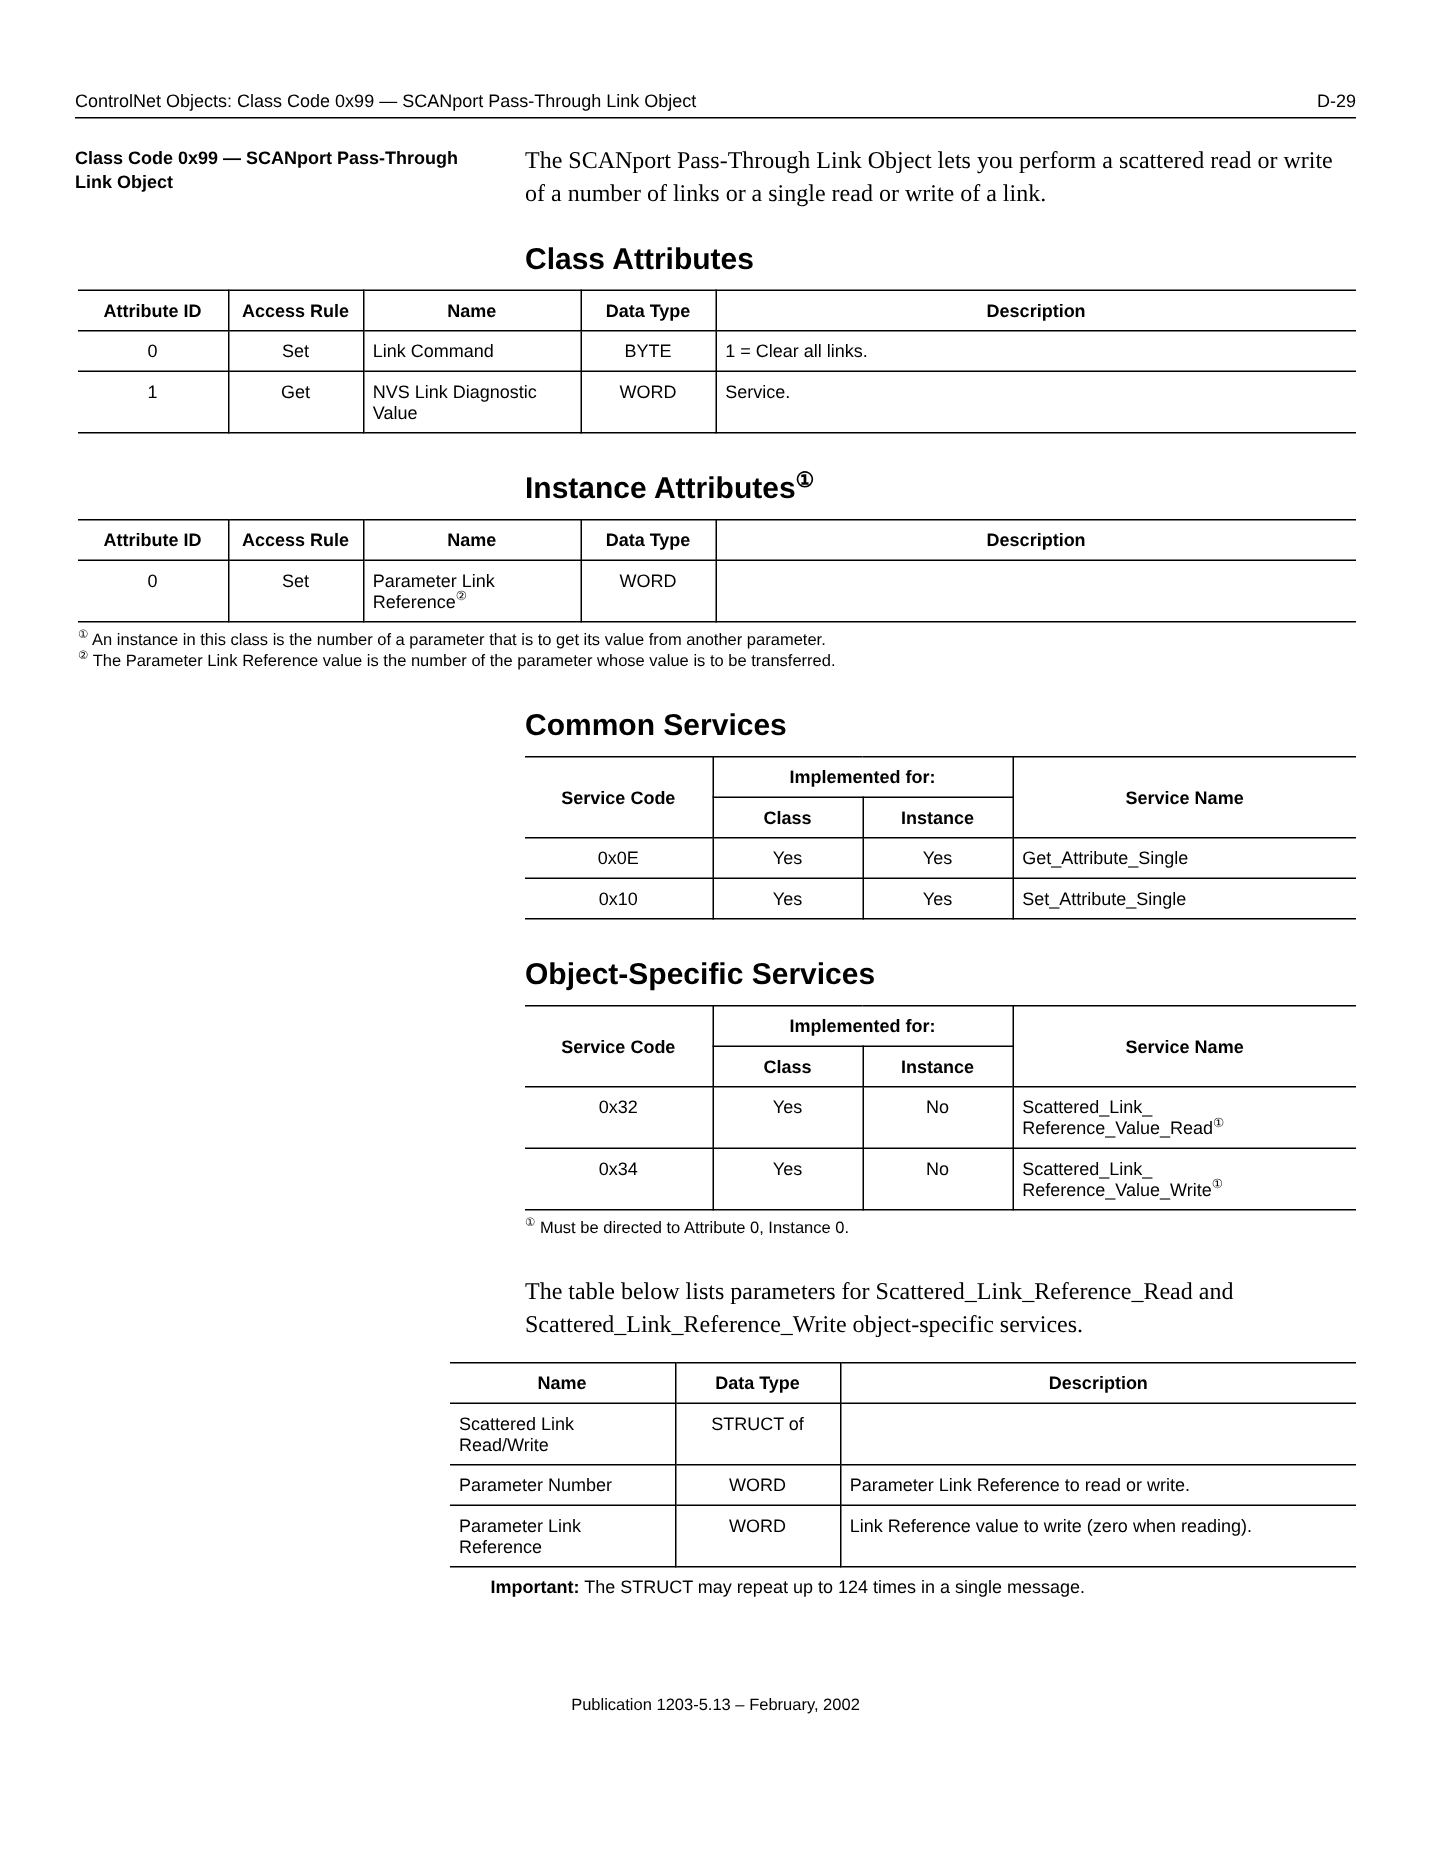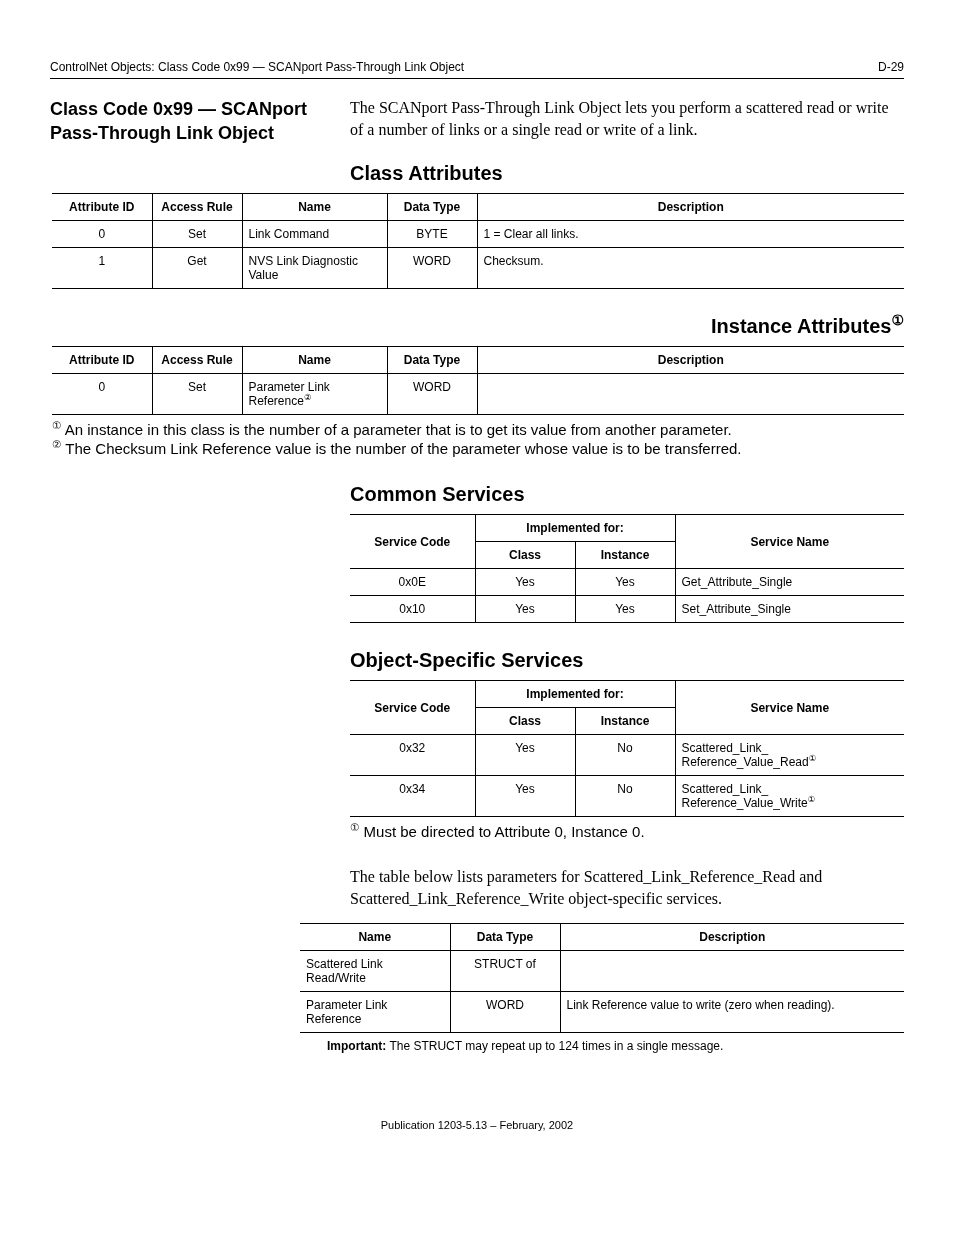--- a/index.html
+++ b/index.html
@@ -27,21 +27,21 @@
     align-items: flex-start;
     gap: 30px;
   }
   .left-col {
     width: 270px;
     flex-shrink: 0;
   }
   .section-title {
     font-family: Arial, Helvetica, sans-serif;
     font-weight: bold;
-    font-size: 18px;
+    font-size: 12px;
     line-height: 1.35;
   }
   .right-col {
     flex: 1;
   }
   .intro {
     font-family: "Times New Roman", Times, serif;
     font-size: 16px;
     line-height: 1.35;
     margin-bottom: 22px;
@@ -72,21 +72,21 @@
   td {
     padding: 6px 6px;
     border: 1px solid #000;
     text-align: left;
     vertical-align: top;
   }
   td.c { text-align: center; }
   table tr:last-child td { border-bottom: 1.5px solid #000; }
   .footnote {
     font-family: Arial, Helvetica, sans-serif;
-    font-size: 15px;
+    font-size: 11px;
     margin: 2px 0;
   }
   .section-block { margin-bottom: 26px; }
   .para {
     font-family: "Times New Roman", Times, serif;
     font-size: 16px;
     line-height: 1.35;
     margin: 14px 0 14px 0;
   }
   .imp {
@@ -143,28 +143,28 @@
           <td class="c">Set</td>
           <td>Link Command</td>
           <td class="c">BYTE</td>
           <td>1 = Clear all links.</td>
         </tr>
         <tr>
           <td class="c">1</td>
           <td class="c">Get</td>
           <td>NVS Link Diagnostic Value</td>
           <td class="c">WORD</td>
-          <td>Checksum.</td>
+          <td>Service.</td>
         </tr>
       </tbody>
         </table>
     </div>
 
     <div class="section-block" style="margin-left:-298px;">
-      <div class="sub-head" style="margin-left:298px;text-align:right;"><span>Instance Attributes</span><sup>①</sup></div>
+      <div class="sub-head" style="margin-left:298px;"><span>Instance Attributes</span><sup>①</sup></div>
       <table>
         <colgroup>
             <col style="width:100px">
             <col style="width:90px">
             <col style="width:145px">
             <col style="width:90px">
             <col>
           </colgroup>
         <tbody>
             <tr>
@@ -177,21 +177,21 @@
         <tr>
           <td class="c">0</td>
           <td class="c">Set</td>
           <td><span>Parameter Link Reference</span><sup>②</sup></td>
           <td class="c">WORD</td>
           <td></td>
         </tr>
       </tbody>
         </table>
       <div class="footnote"><sup>①</sup><span> An instance in this class is the number of a parameter that is to get its value from another parameter.</span></div>
-      <div class="footnote"><sup>②</sup><span> The Checksum Link Reference value is the number of the parameter whose value is to be transferred.</span></div>
+      <div class="footnote"><sup>②</sup><span> The Parameter Link Reference value is the number of the parameter whose value is to be transferred.</span></div>
     </div>
 
     <div class="section-block">
       <div class="sub-head">Common Services</div>
       <table>
         <colgroup>
             <col style="width:125px">
             <col style="width:100px">
             <col style="width:100px">
             <col>
@@ -272,20 +272,25 @@
           <th>Name</th>
           <th>Data Type</th>
           <th>Description</th>
         </tr>
         <tr>
           <td>Scattered Link Read/Write</td>
           <td class="c">STRUCT of</td>
           <td></td>
         </tr>
         <tr>
+          <td>Parameter Number</td>
+          <td class="c">WORD</td>
+          <td>Parameter Link Reference to read or write.</td>
+        </tr>
+        <tr>
           <td>Parameter Link Reference</td>
           <td class="c">WORD</td>
           <td>Link Reference value to write (zero when reading).</td>
         </tr>
       </tbody>
         </table>
       <div class="imp"><b>Important:</b><span> The STRUCT may repeat up to 124 times in a single message.</span></div>
     </div>
 
   </div>

